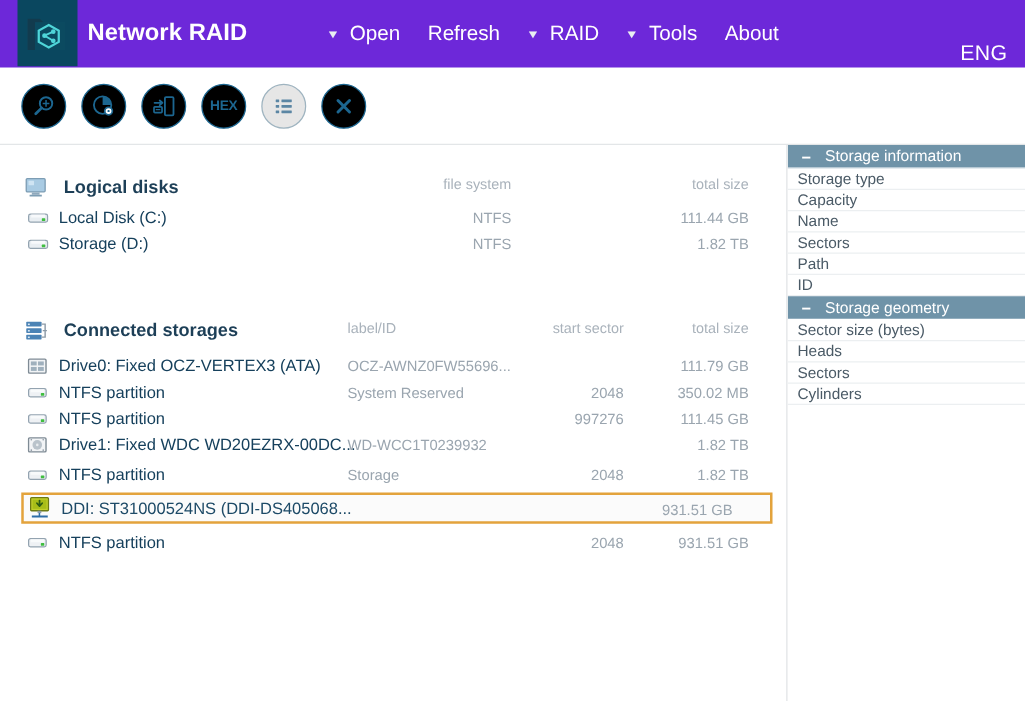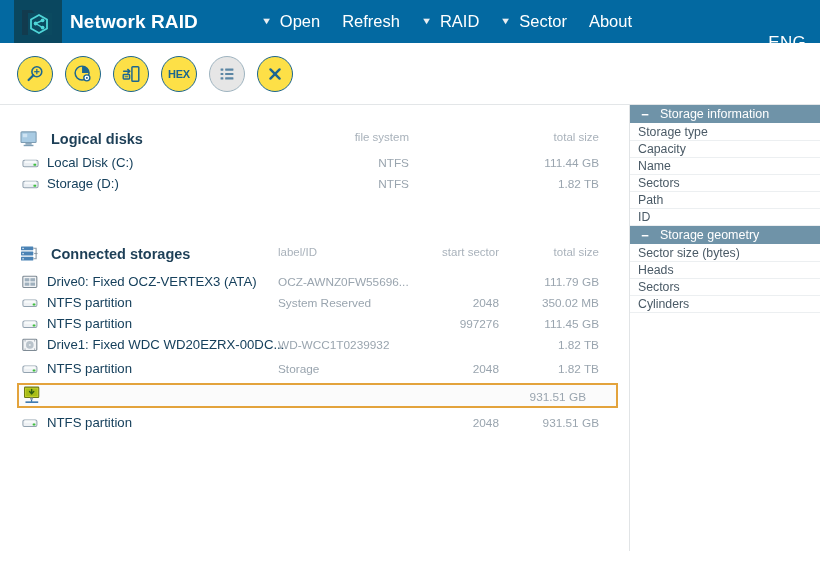--- a/index.html
+++ b/index.html
@@ -11,22 +11,22 @@
     height: 561px;
     background: #ffffff;
     font-family: "Liberation Sans", sans-serif;
     overflow: hidden;
     -webkit-font-smoothing: antialiased;
   }
 
   
   .app-header {
     position: relative;
-    height: 43px;
-    background: #0369a1;
+    height: 54px;
+    background: #6d28d9;
     display: flex;
     align-items: center;
     overflow: hidden;
   }
   .logo-plate {
     position: absolute;
     left: 14px;
     top: 0px;
     width: 48px;
     height: 53px;
@@ -100,21 +100,21 @@
   .tool-btn {
     width: 36px;
     height: 36px;
     border-radius: 50%;
     border: 1.6px solid #1c6690;
     margin-right: 12px;
     display: flex;
     align-items: center;
     justify-content: center;
     box-sizing: border-box;
-    background: #fde047;
+    background: #000000;
     cursor: pointer;
     flex: 0 0 auto;
   }
   .tool-btn.active {
     background: #e6e6e6;
     border-color: #9fb4c0;
   }
   .tool-btn .hex-label {
     font-size: 11px;
     font-weight: bold;
@@ -304,21 +304,21 @@
     </div>
     <div class="menu-item">
       <span>Refresh</span>
     </div>
     <div class="menu-item">
       <span class="caret">▼</span>
       <span>RAID</span>
     </div>
     <div class="menu-item">
       <span class="caret">▼</span>
-      <span>Sector</span>
+      <span>Tools</span>
     </div>
     <div class="menu-item">
       <span>About</span>
     </div>
   </div>
 
   <div class="lang">
     <span>ENG</span>
   </div>
 </div>
@@ -535,20 +535,21 @@
         <span class="row-icon">
           <svg width="19" height="19" viewBox="0 0 20 20">
             <rect x="1.6" y="1.2" width="15" height="11" rx="0.8" fill="#c3d12b" stroke="#6d7a14" stroke-width="1.1"></rect>
             <rect x="3.2" y="2.8" width="11.8" height="7.8" fill="#a8bd18"></rect>
             <path d="M9.1 3.6 L9.1 7.4 M6.9 5.9 L9.1 8.3 L11.3 5.9" fill="none" stroke="#2f5d13" stroke-width="1.5" stroke-linecap="round" stroke-linejoin="round"></path>
             <rect x="7.4" y="12.2" width="3.2" height="2" fill="#8e9ca6"></rect>
             <line x1="9" y1="14.2" x2="9" y2="16.6" stroke="#2f6ea8" stroke-width="1.3"></line>
             <line x1="2.6" y1="17" x2="16" y2="17" stroke="#2f6ea8" stroke-width="1.6"></line>
           </svg>
         </span>
+        <span class="row-label">DDI: ST31000524NS (DDI-DS405068...</span>
         <span class="cell c-label"></span>
         <span class="cell c-start"></span>
         <span class="cell c-size">931.51 GB</span>
       </div>
 
       <div style="height:4px"></div>
 
       <div class="row indent2">
         <span class="row-icon">
           <svg width="16" height="12" viewBox="0 0 17 13">

